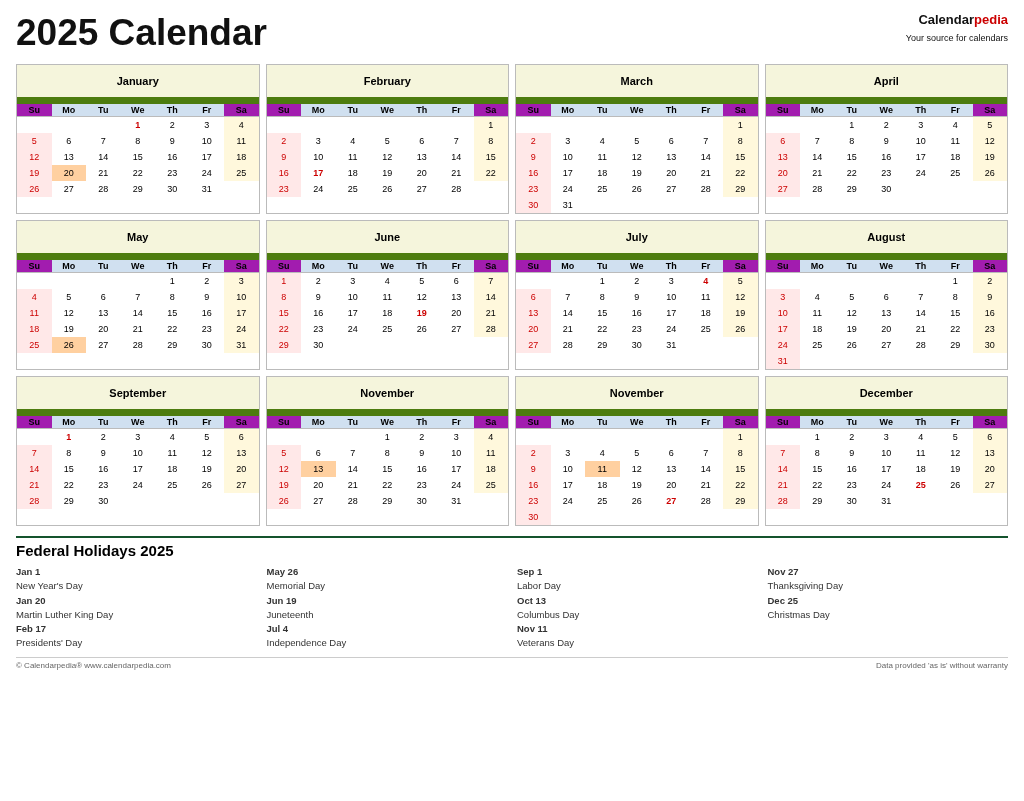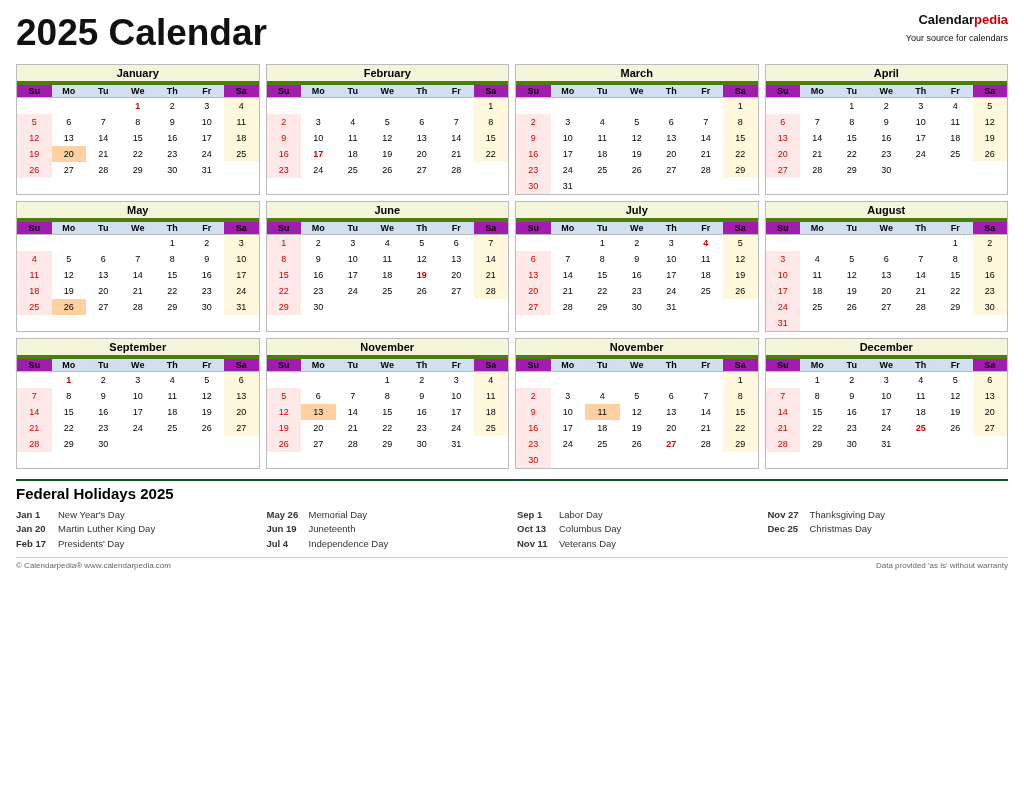--- a/index.html
+++ b/index.html
@@ -44,22 +44,22 @@
 
     .month-block {
       border: 1px solid #bbb;
     }
 
     .month-title {
       background: #f5f5dc;
       text-align: center;
       font-weight: bold;
       font-size: 11px;
-      padding: 2px 0;
-      border-bottom: 4px solid #4d7c0f;
+      padding: 10px 0;
+      border-bottom: 7px solid #4d7c0f;
     }
 
     table.cal {
       width: 100%;
       border-collapse: collapse;
     }
 
     table.cal th {
       font-size: 9px;
       font-weight: bold;
@@ -101,23 +101,23 @@
     }
 
     .holidays-grid {
       display: grid;
       grid-template-columns: repeat(4, 1fr);
       gap: 2px 10px;
     }
 
     .holiday-row {
       display: flex;
-      gap: 6px;
       font-size: 9.5px;
       line-height: 1.5;
+      flex-direction: column;
     }
 
     .holiday-date {
       min-width: 36px;
       color: #333;
       font-weight: bold;
     }
 
     .holiday-name {
       color: #333;

